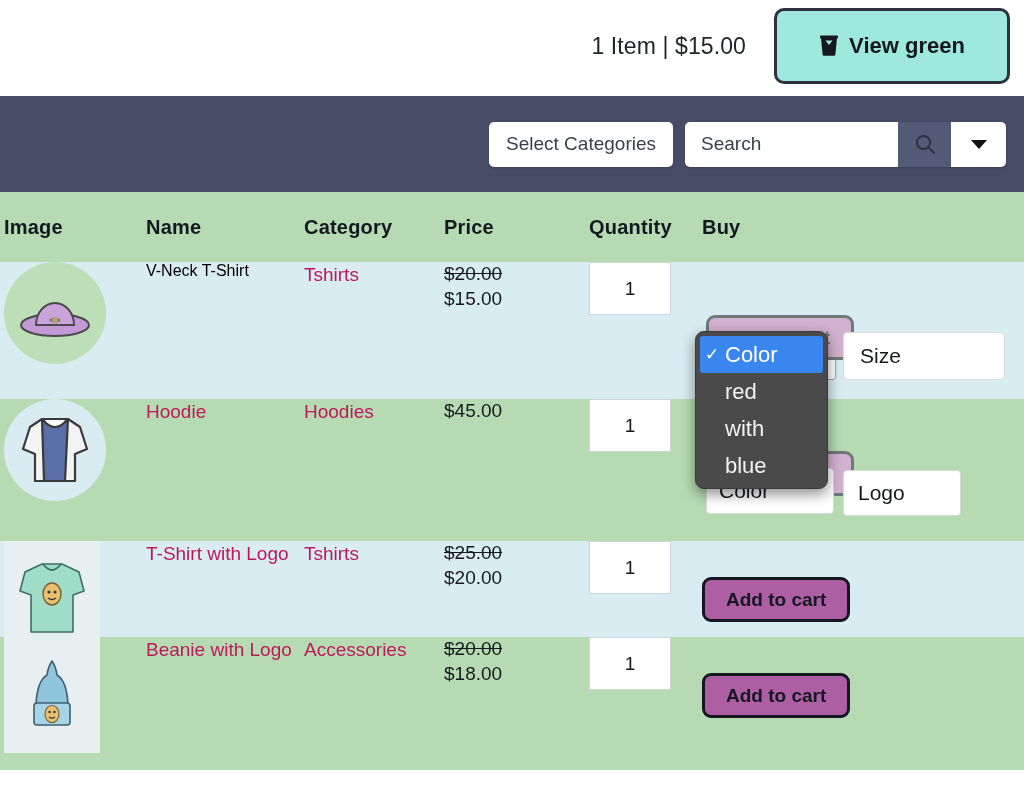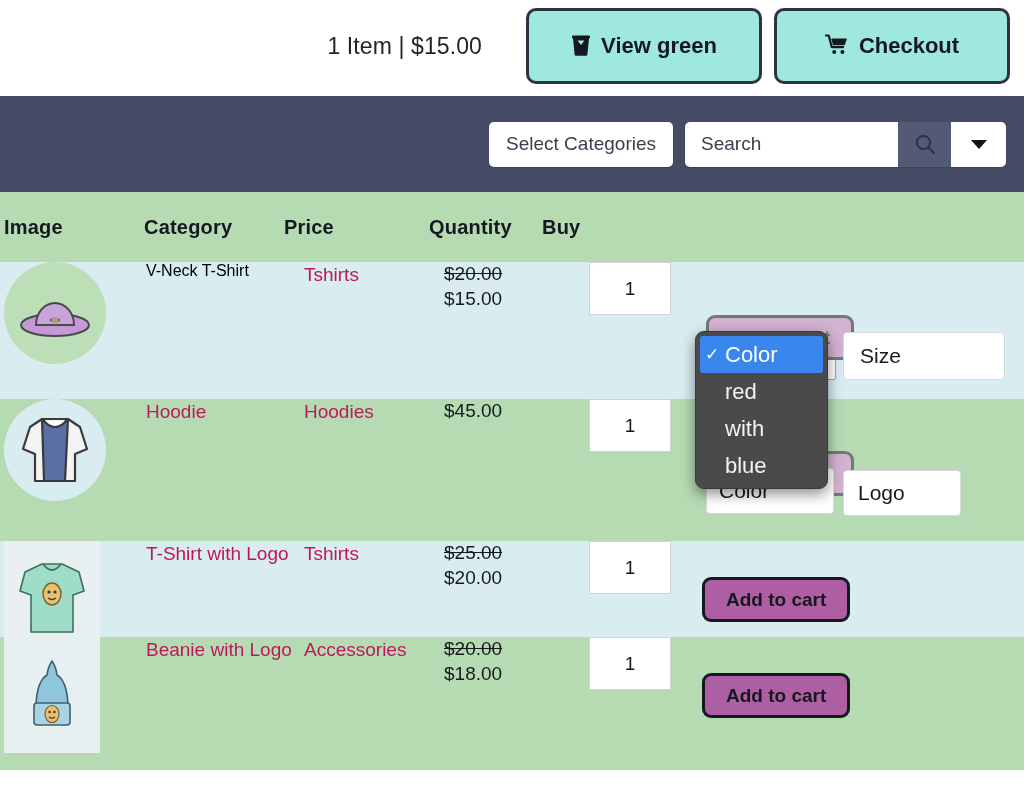--- a/index.html
+++ b/index.html
@@ -15,21 +15,21 @@
 
   
   .cartbar {
     position: absolute; left:0; top:0; width:1024px; height:92px;
     background:#ffffff;
     display:flex; align-items:center; justify-content:flex-end;
     padding-right:14px;
   }
   .cart-summary {
     font-size:23px; color:#21252b; letter-spacing:.1px;
-    margin-right:32px; white-space:nowrap;
+    margin-right:16px; white-space:nowrap;
   }
   .cart-btn {
     height:76px; min-width:236px;
     background:#9fe8dd;
     border:3px solid #2e3240;
     border-radius:10px;
     display:flex; align-items:center; justify-content:center;
     gap:10px;
     font-size:22px; font-weight:bold; color:#141820;
     cursor:pointer; margin-left:12px;
@@ -186,31 +186,20 @@
       <span class="glyph">
         <svg width="20" height="22" viewBox="0 0 20 22" aria-hidden="true">
           <path d="M2 4 h16 l-1.6 16.5 a1.4 1.4 0 0 1 -1.4 1.3 H5 a1.4 1.4 0 0 1 -1.4 -1.3 Z" fill="#141820"></path>
           <path d="M6.5 6.5 L10 11 L13.5 6.5 Z" fill="#9fe8dd"></path>
           <rect x="1" y="1.5" width="18" height="3" rx="1.2" fill="#141820"></rect>
         </svg>
       </span>
       <span>View green</span>
     </div>
 
-    <div class="cart-btn">
-      <span class="glyph">
-        <svg width="24" height="21" viewBox="0 0 24 21" aria-hidden="true">
-          <path d="M0.5 1.5 h3.2 l3.1 11.6 h11.3" fill="none" stroke="#141820" stroke-width="2.2" stroke-linecap="round" stroke-linejoin="round"></path>
-          <path d="M6.2 4.6 H22 l-2.3 6.6 H8" fill="#141820"></path>
-          <circle cx="9.2" cy="18" r="2" fill="#141820"></circle>
-          <circle cx="17.4" cy="18" r="2" fill="#141820"></circle>
-        </svg>
-      </span>
-      <span>Checkout</span>
-    </div>
   </div>
 
   <div class="searchbar">
     <div class="cat-select">
       <span>Select Categories</span>
     </div>
 
     <div class="search-group">
       <input class="search-input" type="text" placeholder="Search" style="">
       <button class="search-go">
@@ -224,20 +213,21 @@
       <button class="search-caret">
         <span class="caret-tri"></span>
       </button>
     </div>
   </div>
 
   <div class="table">
 
     <div class="thead">
       <div class="cell c-image">Image</div>
+      <div class="cell c-name">Name</div>
       <div class="cell c-category">Category</div>
       <div class="cell c-price">Price</div>
       <div class="cell c-qty">Quantity</div>
       <div class="cell c-buy">Buy</div>
     </div>
 
     <div class="row odd r1">
       <div class="c-image">
         <div class="thumb circle-green">
           <svg width="80" height="58" viewBox="0 0 80 58" aria-hidden="true">

